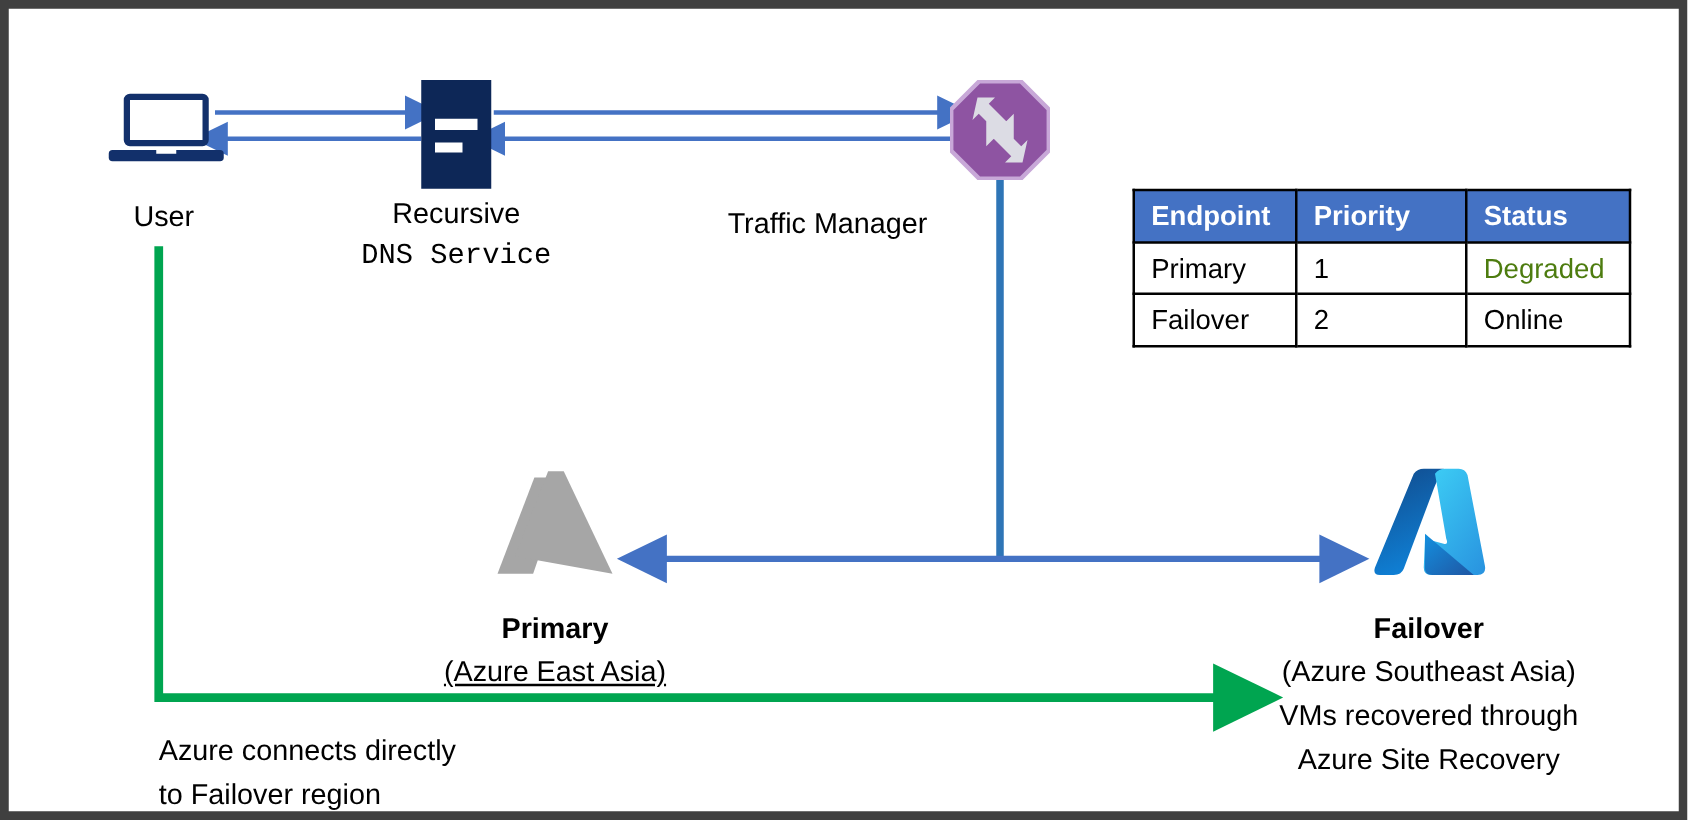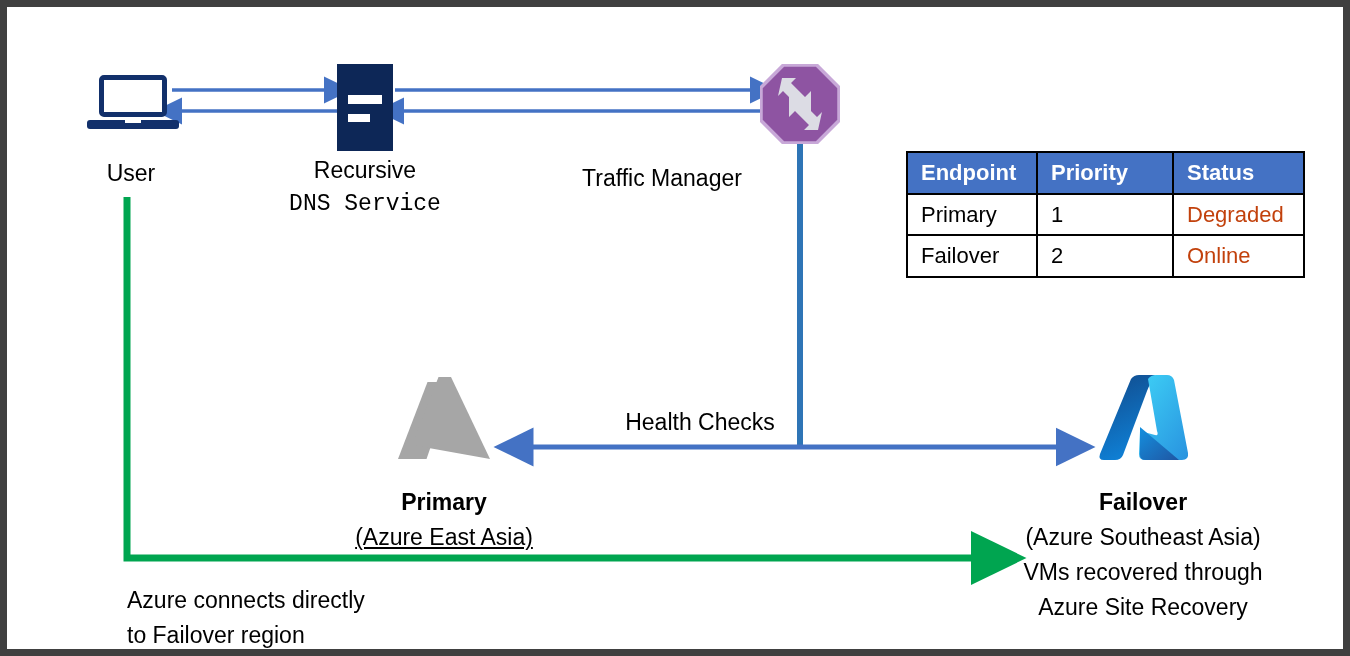--- a/index.html
+++ b/index.html
@@ -212,26 +212,26 @@
       <tr>
         <th class="col-endpoint">Endpoint</th>
         <th class="col-priority">Priority</th>
         <th class="col-status">Status</th>
       </tr>
     </thead>
     <tbody>
       <tr>
         <td class="col-endpoint">Primary</td>
         <td class="col-priority">1</td>
-        <td class="col-status" style="color: #c2410c; border-radius: 9px;">Degraded</td>
+        <td class="col-status" style="color: #4d7c0f; border-radius: 9px;">Degraded</td>
       </tr>
       <tr>
         <td class="col-endpoint">Failover</td>
         <td class="col-priority">2</td>
-        <td class="col-status" style="color: #c2410c;">Online</td>
+        <td class="col-status" style="color: #000000;">Online</td>
       </tr>
     </tbody>
   </table>
 
   <div id="primary-logo">
     <svg viewBox="0 0 100 92" width="100" height="92" xmlns="http://www.w3.org/2000/svg">
       <path d="M33.5,9 L59,9 L32.5,86 L4,86 z" fill="#A6A6A6"></path>
       <path d="M44.5,4 L57,4 L96,86 L18,72 z" fill="#A6A6A6"></path>
     </svg>
   </div>
@@ -257,18 +257,17 @@
       <path d="M38,10 Q41,6 46,6 L62,6 Q58,12 54,22 L30,86 Q28,91 22,91 L11,91 Q5,91 7,85 z" fill="url(#azg1)"></path>
       <path d="M55,10 Q58,6 63,6 L74,6 Q79,6 81,11 L95,84 Q96,91 89,91 L52,91 Q46,91 46,85 L47,62 L62,66 Q66,67 64,62 z" fill="url(#azg2)"></path>
       <path d="M47,58 L47,86 Q47,91 53,91 L86,91 z" fill="url(#azg3)"></path>
     </svg>
   </div>
   <div class="lbl center bold" style="left:1136px; top:481px;">Failover</div>
   <div class="lbl center" style="left:1136px; top:516px;">(Azure Southeast Asia)</div>
   <div class="lbl center" style="left:1136px; top:551px;">VMs recovered through</div>
   <div class="lbl center" style="left:1136px; top:586px;">Azure Site Recovery</div>
 
-  <div class="lbl center" style="left:693px; top:401px;">Health Checks</div>
 
   <div class="lbl" style="left:120px; top:579px;">Azure connects directly</div>
   <div class="lbl" style="left:120px; top:614px;">to Failover region</div>
 
 </div>
 
 </body></html>

